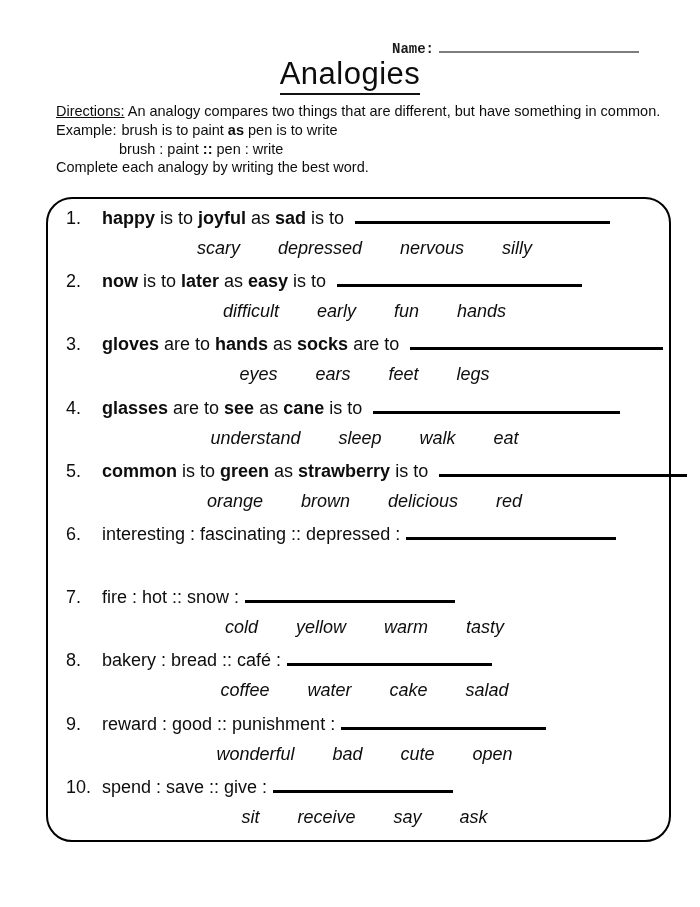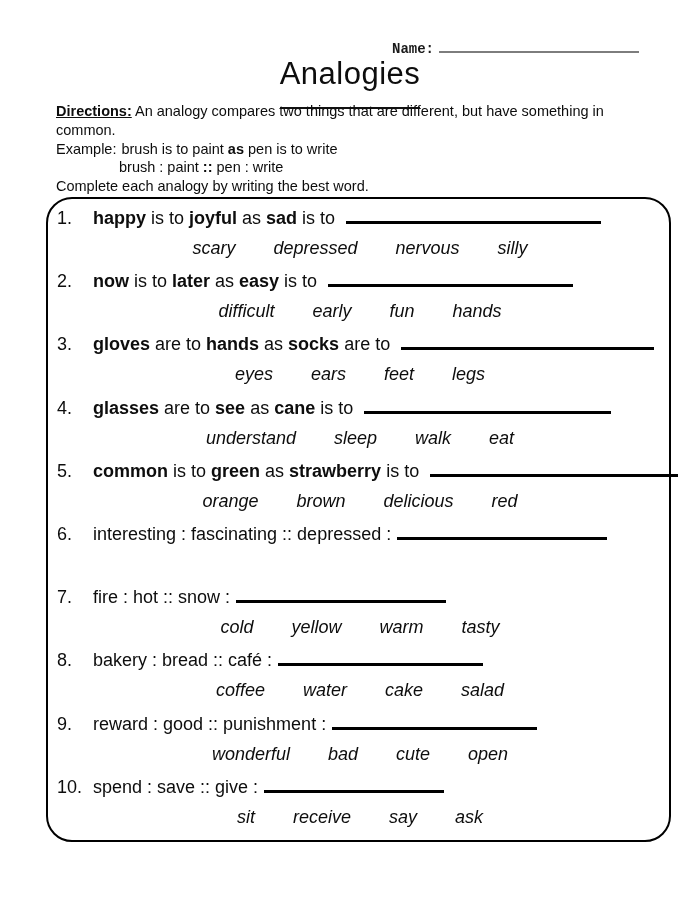--- a/index.html
+++ b/index.html
@@ -20,35 +20,35 @@
   .name-line {
     display: inline-block; width: 200px; height: 13px;
     border-bottom: 2px solid #7d7d7d; margin-left: 5px;
   }
   .title-wrap {
     position: absolute; top: 56px; left: 0; width: 700px;
     text-align: center;
   }
   .title-text {
     display: inline-block; font-size: 31px; letter-spacing: 0.5px;
-    border-bottom: 2px solid #111; padding-bottom: 15px; text-align: right;
+    border-bottom: 2px solid #111; padding-bottom: 1px; text-align: right;
   }
   .directions {
     position: absolute; top: 102px; left: 56px; width: 606px;
     font-size: 14.5px; line-height: 18.8px;
   }
-  .dir-label { font-weight: bold; text-decoration: underline; }
+  .dir-label { font-weight: normal; text-decoration: underline; }
   .ex-label { margin-right: 5px; text-align: right; }
   .ex-line2 { padding-left: 63px; }
   .b { font-weight: bold; }
   .box {
     position: absolute; left: 46px; top: 197px;
     width: 625px; height: 645px;
     border: 2.5px solid #000; border-radius: 26px;
-    padding: 8px 6px 0 9px;
+    padding: 8px 6px 0 18px;
     background: #fff;
   }
   .item { height: 63.2px; }
   .q-row {
     font-size: 18px; line-height: 22px; white-space: nowrap;
   }
   .num { display: inline-block; width: 36px; }
   .q-text span { font-size: 18px; }
   .blank {
     display: inline-block; height: 16px; margin-left: 6px;

